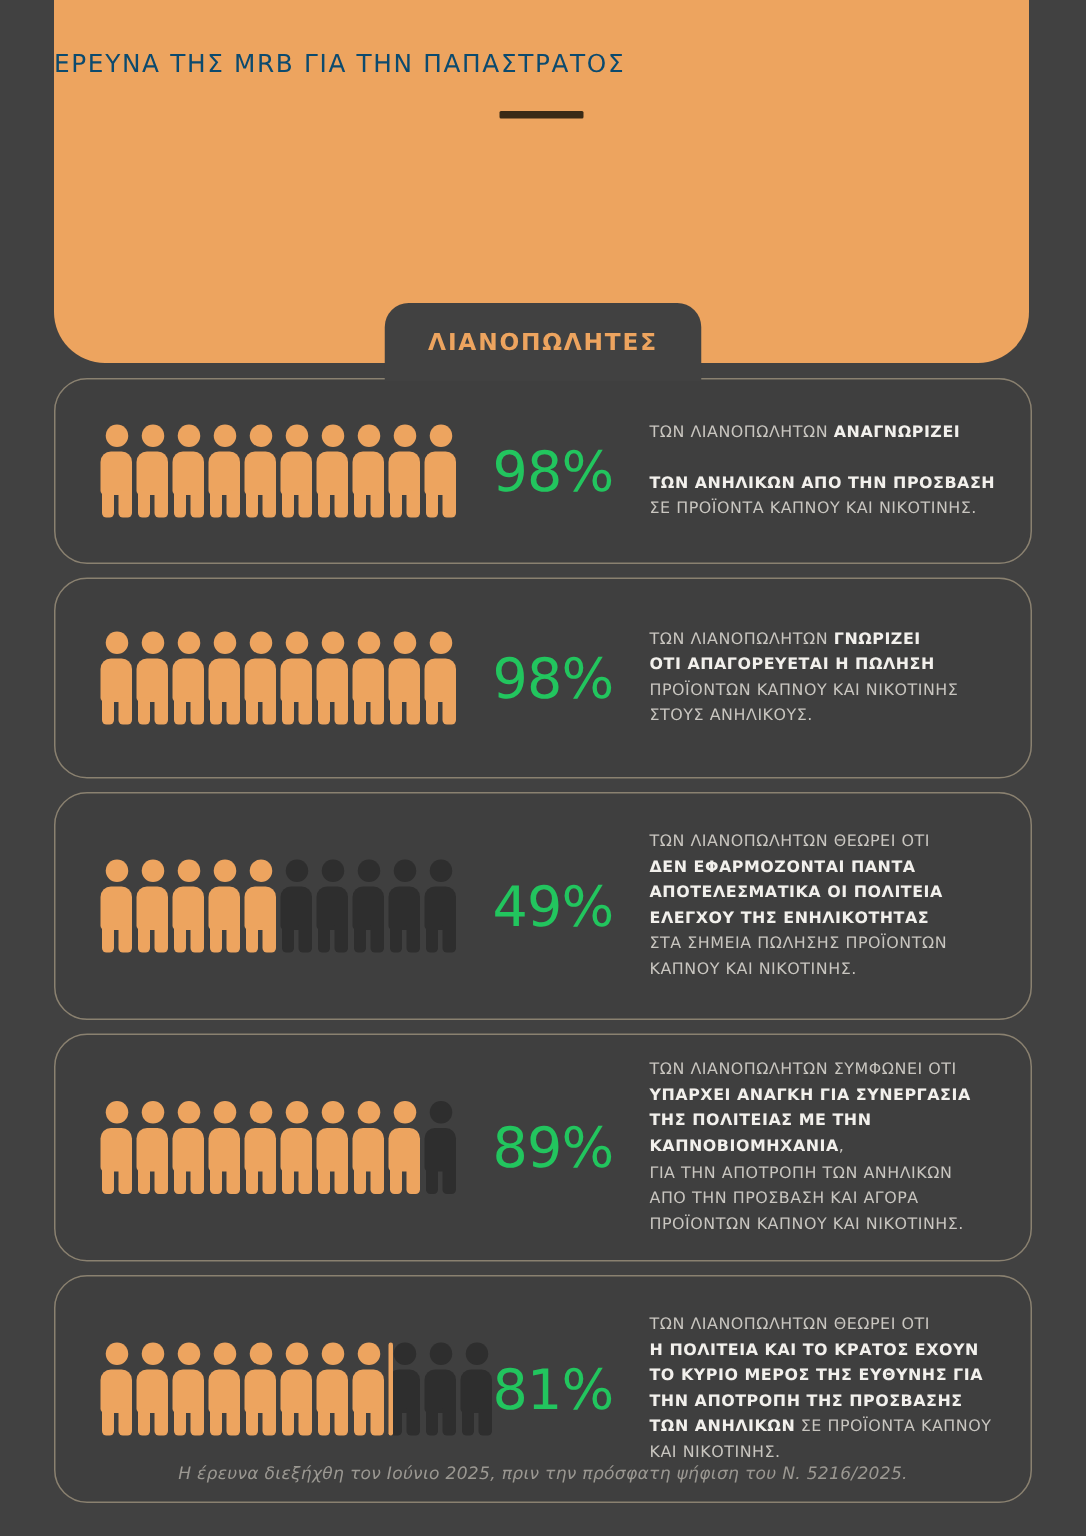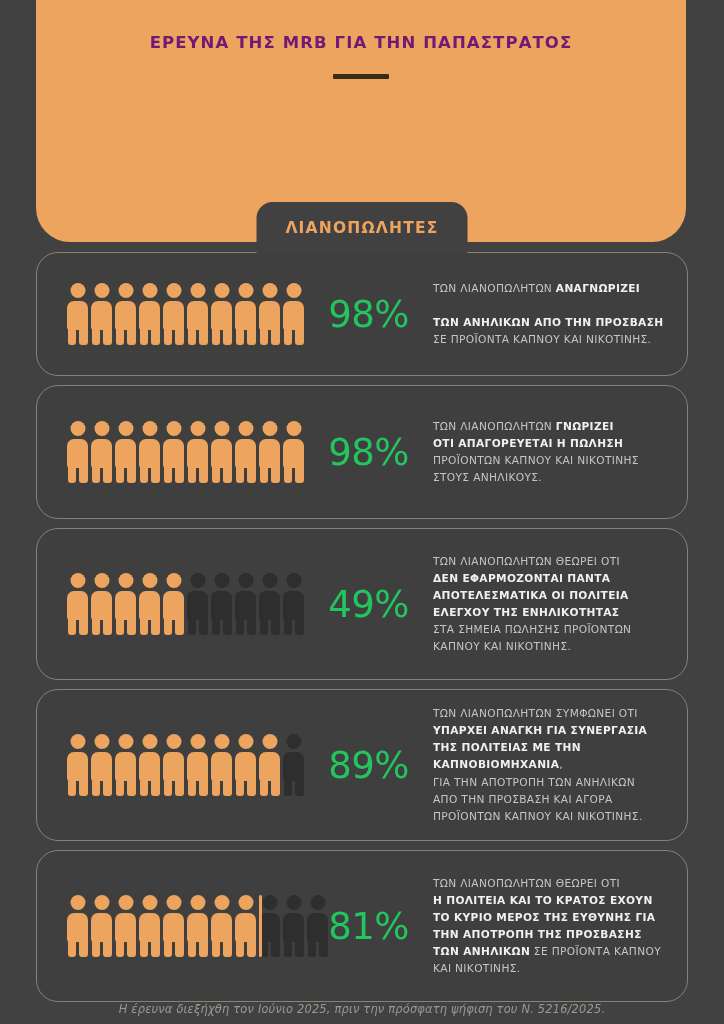--- a/index.html
+++ b/index.html
@@ -23,26 +23,26 @@
     left: 36px;
     top: -40px;
     width: 650px;
     height: 282px;
     background: #eda45f;
     border-bottom-left-radius: 34px;
     border-bottom-right-radius: 34px;
     padding-top: 40px;
   }
   #kicker {
-    text-align: center;
+    text-align: left;
     margin-top: 33px;
-    color: #701a75;
+    color: #0c4a6e;
     font-size: 16.5px;
     letter-spacing: 1.1px;
-    font-weight: 700;
+    font-weight: 400;
   }
   #header-rule {
     width: 56px;
     height: 5px;
     background: #3a2a16;
     margin: 22px auto 0 auto;
     border-radius: 1px;
   }
   #headline {
     text-align: center;
@@ -174,21 +174,21 @@
     line-height: 1.62;
     letter-spacing: 0.35px;
     padding-left: 10px;
   }
   .desc b { color: #f2f0ec; font-weight: 700; }
 
   
   #footer {
     position: absolute;
     left: 0;
-    top: 1002px;
+    top: 975px;
     width: 724px;
     text-align: center;
     color: #9b9892;
     font-size: 11.4px;
     font-style: italic;
     letter-spacing: 0.2px;
   }
 </style>
 </head>
 <body>

